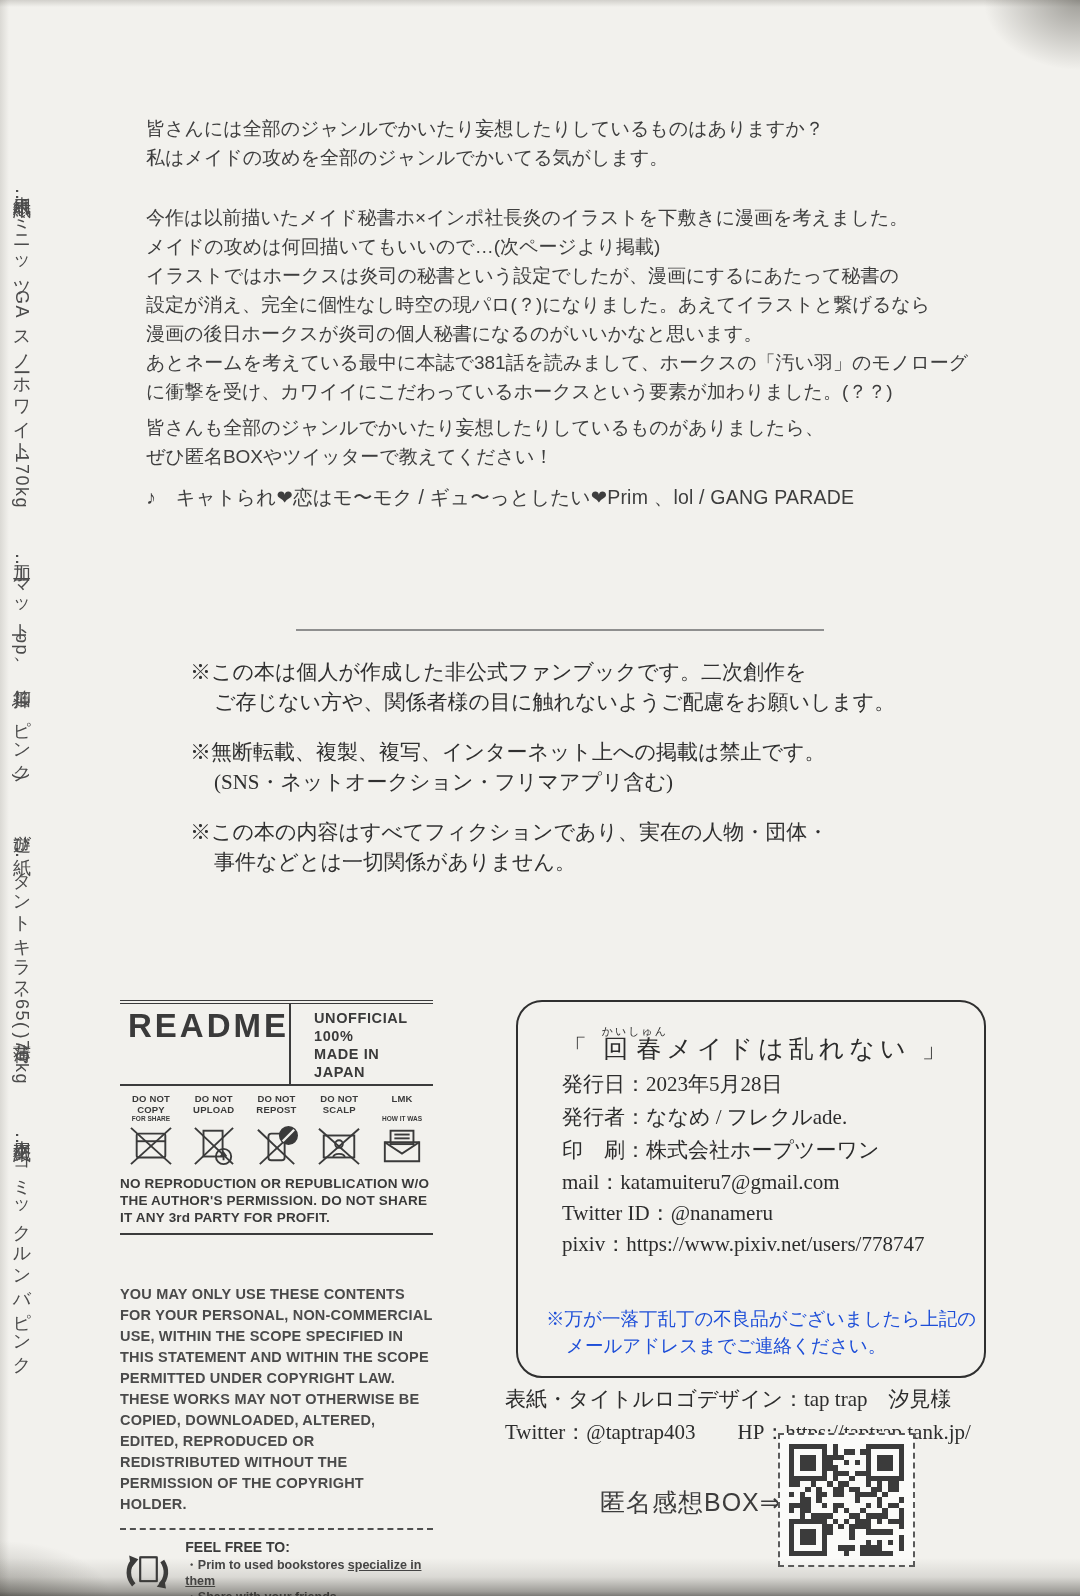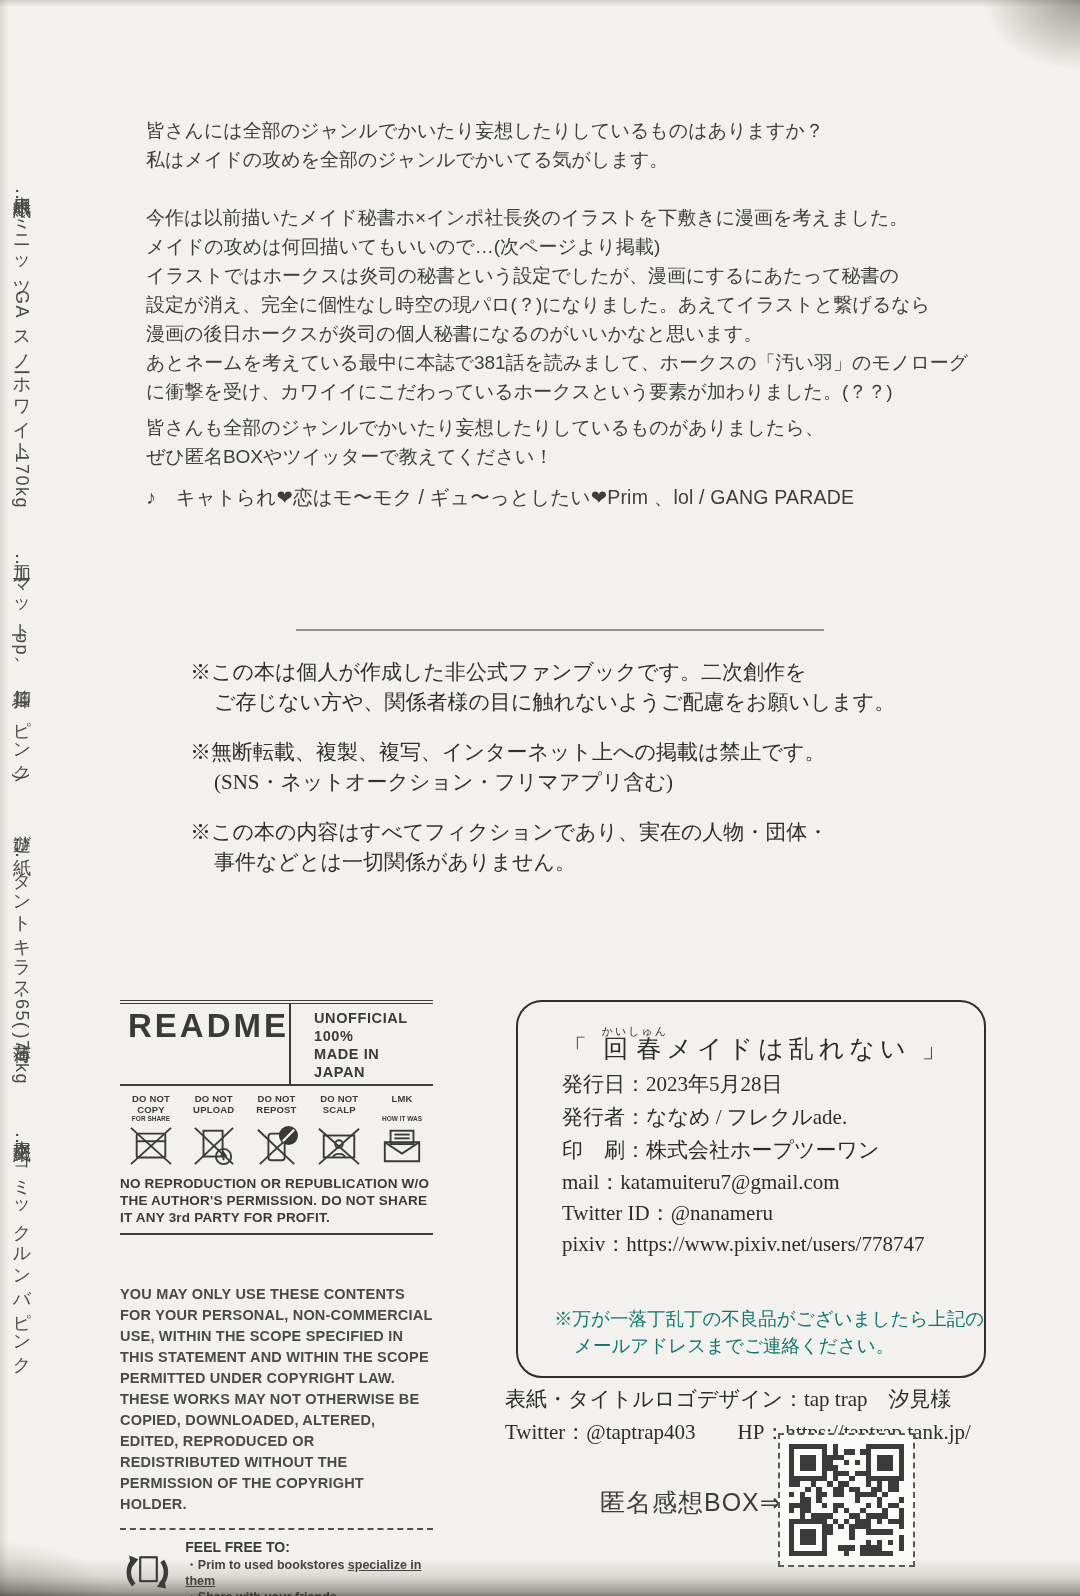--- a/index.html
+++ b/index.html
@@ -15,21 +15,21 @@
   
   .spine{
     position:absolute;left:10px;top:182px;height:1400px;
     writing-mode:vertical-rl;text-orientation:mixed;
     font-size:18px;letter-spacing:1.5px;color:#4b4b4b;
   }
   .spine span{display:inline;margin-bottom:34px;}
 
   
   .para{position:absolute;left:146px;width:846px;font-size:19px;line-height:29px;color:#3e3e3e;}
-  .p1{top:116px;}
+  .p1{top:116px;font-family:Liberation Mono, monospace;}
   .p2{top:203px;}
   .p3{top:413px;}
   .playlist{position:absolute;left:146px;top:484px;font-size:19.5px;color:#3e3e3e;letter-spacing:0.2px;}
 
   .divider{position:absolute;left:296px;top:629px;width:528px;height:2px;background:#8f8f8f;}
 
   
   .notices{position:absolute;left:190px;top:658px;width:760px;font-size:21px;line-height:29.5px;color:#303030;}
   .notice{padding-left:24px;text-indent:-24px;margin-bottom:21px;white-space:pre-line;}
 
@@ -55,21 +55,21 @@
     position:absolute;left:516px;top:1000px;width:470px;height:378px;box-sizing:border-box;
     border:2.5px solid #2f2f2f;border-radius:26px;
     padding:16px 20px 16px 44px;color:#2c2c2c;
   }
   .book-title{font-size:25px;letter-spacing:5px;margin-top:8px;}
   .book-title rt{font-size:11px;letter-spacing:2px;font-weight:normal;}
   .colo-rows{margin-top:3px;font-size:21px;line-height:33px;white-space:pre-line;}
   .contact-head{margin-top:12px;font-size:21px;line-height:31px;}
   .contact-rows{font-size:21px;line-height:31px;white-space:pre-line;}
 
-  .defect-note{position:absolute;left:546px;top:1306px;width:440px;font-size:18.5px;line-height:27px;color:#0f766e;padding-left:20px;text-indent:-20px;white-space:pre-line;margin-left:8px;}
+  .defect-note{position:absolute;left:546px;top:1306px;width:440px;font-size:18.5px;line-height:27px;color:#1d4ed8;padding-left:20px;text-indent:-20px;white-space:pre-line;}
   .credits{position:absolute;left:505px;top:1383px;width:500px;font-size:21px;line-height:33px;color:#2d2d2d;white-space:pre-line;}
 
   .anon-label{position:absolute;left:600px;top:1486px;font-size:25px;color:#3c3c3c;letter-spacing:1px;}
   .qr-box{
     position:absolute;left:778px;top:1433px;width:137px;height:134px;box-sizing:border-box;
     background:#fbfbf9;border:2px dashed #5a5a5a;padding:9px;
   }
   .qr-grid{width:100%;height:100%;display:grid;grid-template-columns:repeat(21,1fr);grid-template-rows:repeat(21,1fr);}
   .qm{background:transparent;}
   .qm.on{background:#3b3b3b;}

